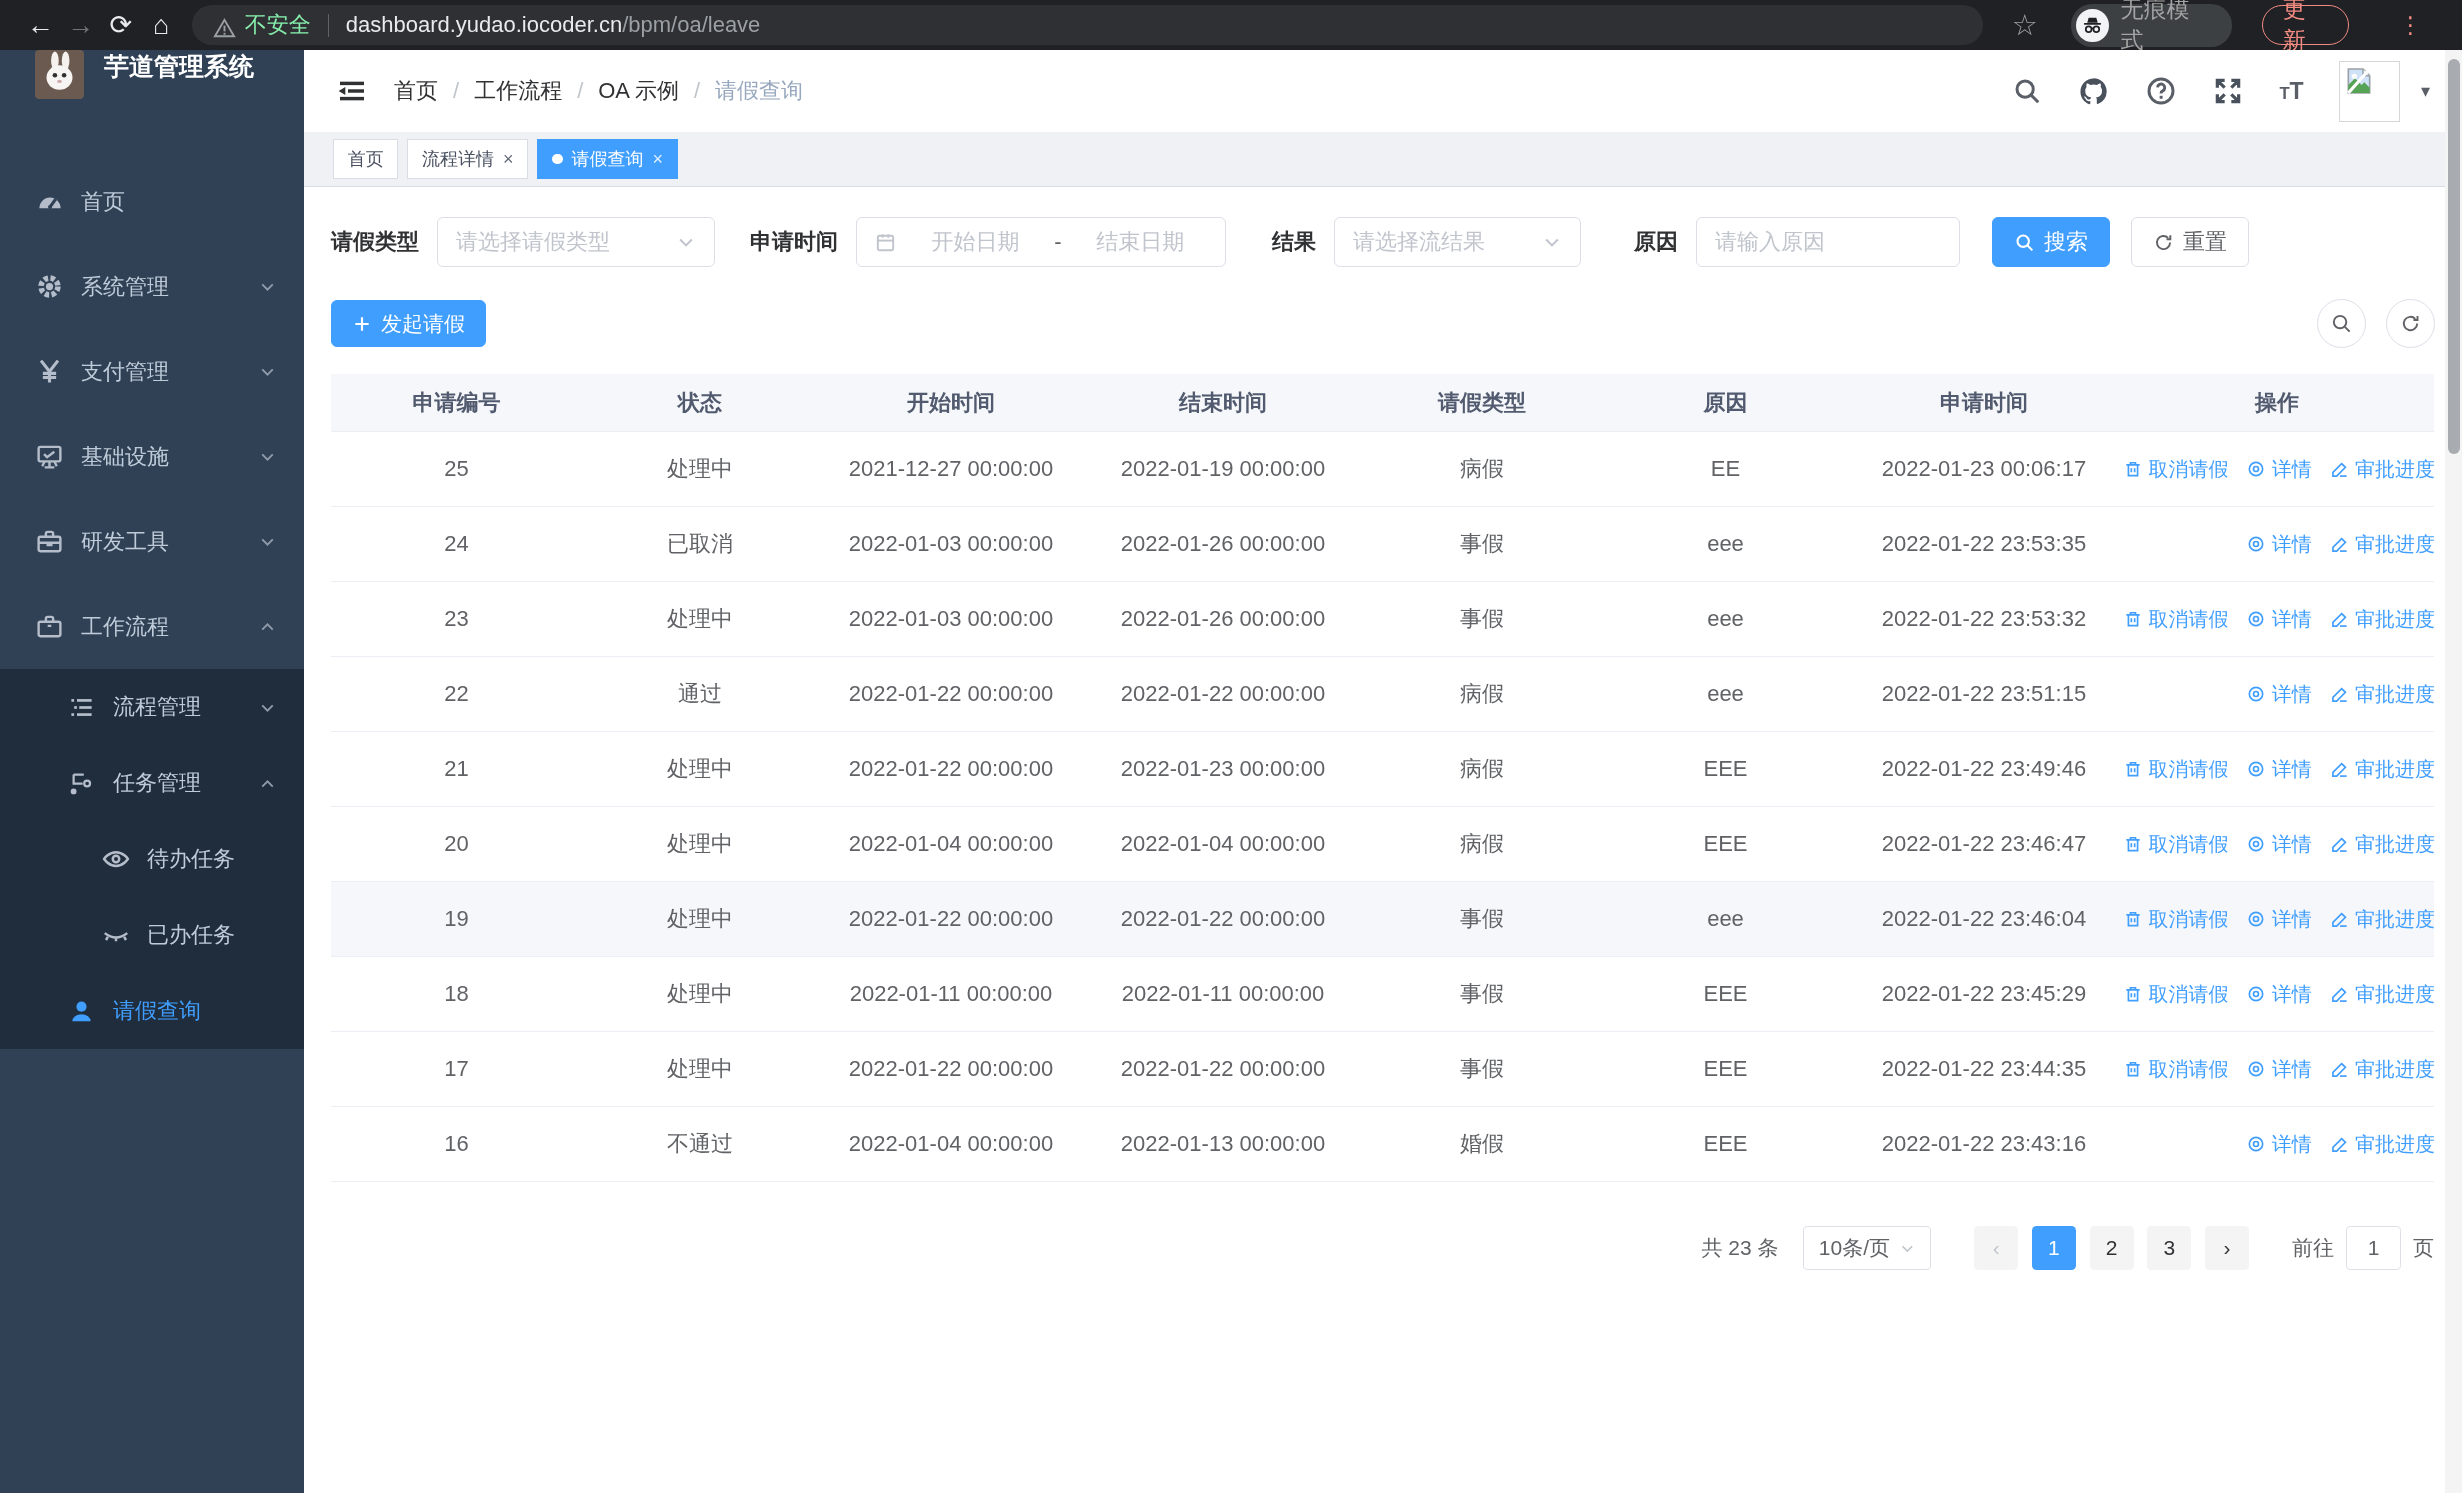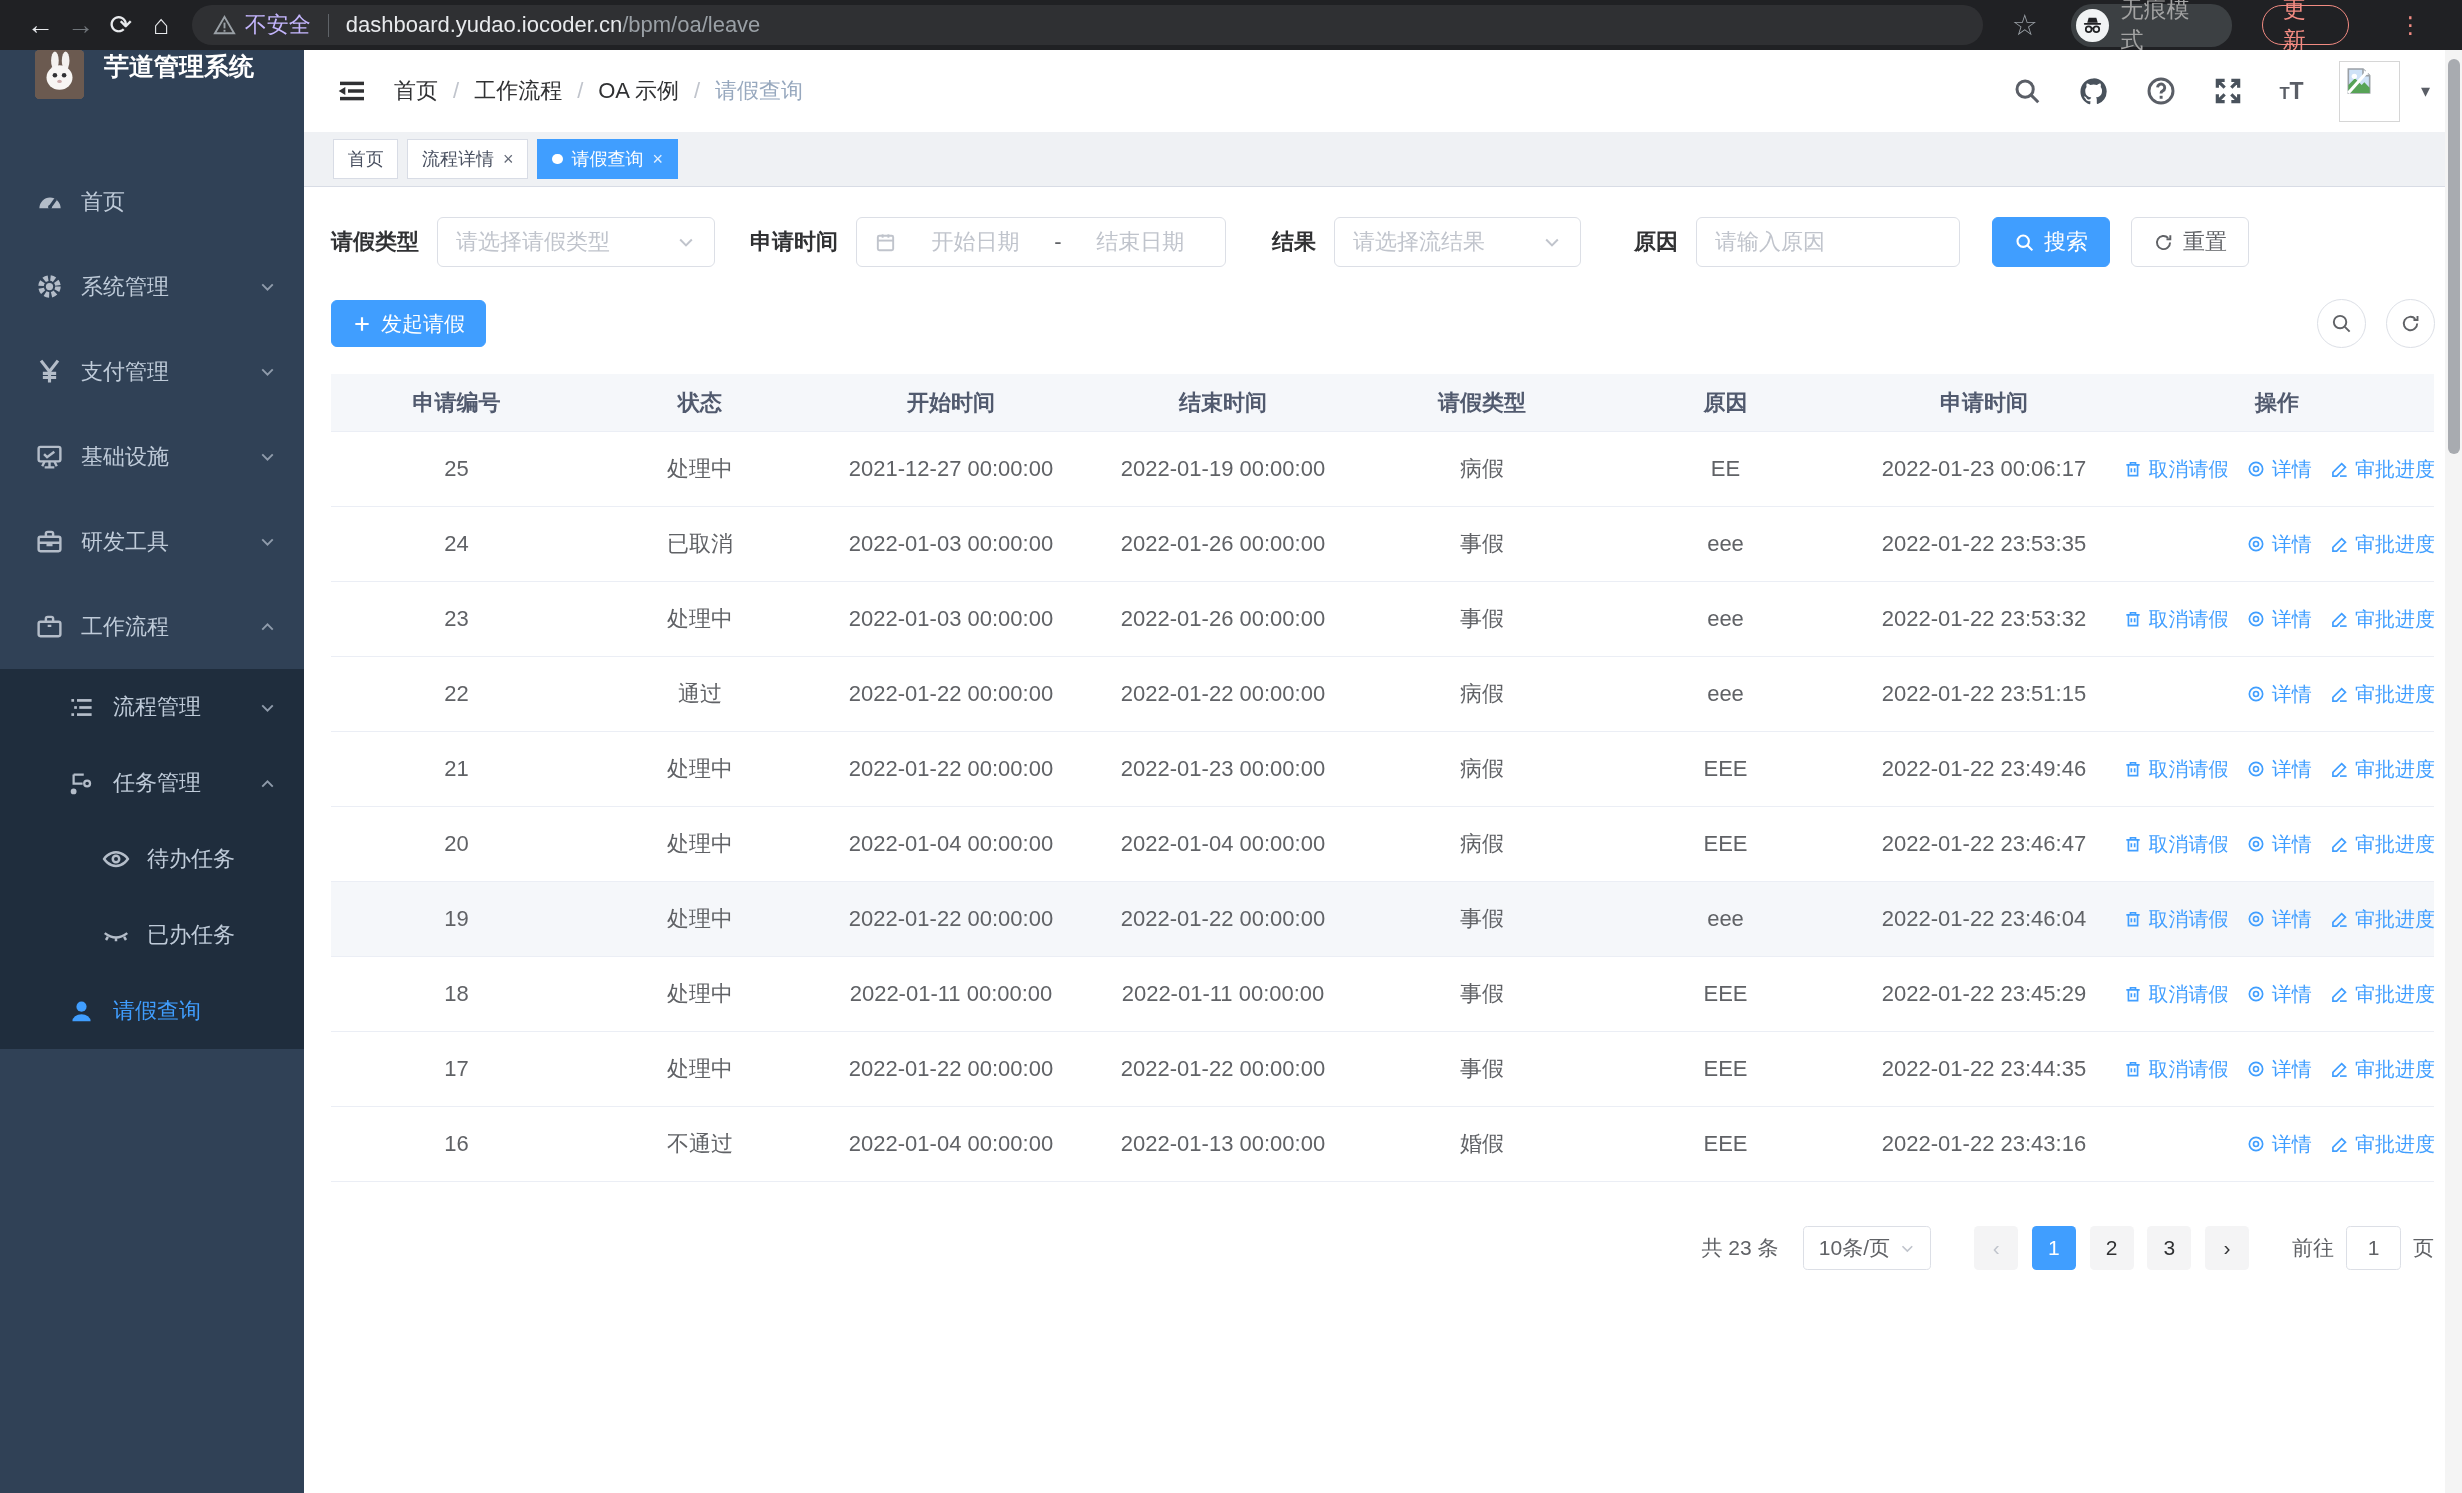--- a/index.html
+++ b/index.html
@@ -8,21 +8,21 @@
   .svgi { display:inline-flex; align-items:center; justify-content:center; line-height:0; }
   .svgi svg { display:block; }
 
   
   .browser-bar { height:50px; background:#202124; display:flex; align-items:center;
     padding:0 20px; color:#e8eaed; }
   .nav-btn { font-size:27px; width:41px; text-align:center; color:#e8eaed; cursor:default; }
   .nav-btn.dim { color:#70757a; }
   .omnibox { width:1821px; height:40px; margin-left:10.6px; background:#2f3033;
     border-radius:20px; display:flex; align-items:center; padding:0 21px; font-size:22px; }
-  .omnibox .sec { color:#c4b5fd; display:flex; align-items:center; gap:9px; }
+  .omnibox .sec { color:#86efac; display:flex; align-items:flex-end; gap:9px; }
   .omni-div { width:1.5px; height:23px; background:#5f6368; margin:0 16.7px; }
   .host { color:#e8eaed; }
   .path { color:#9aa0a6; }
   .star { margin-left:29px; font-size:29px; color:#9aa0a6; }
   .incog { margin-left:33px; height:43px; background:#3c4043; border-radius:21px;
     display:flex; align-items:center; gap:12px; padding:0 21px 0 5.3px; font-size:23px; color:#a3a3a3; }
   .incog-circle { width:33px; height:33px; border-radius:50%; background:#f1f3f4;
     display:flex; align-items:center; justify-content:center; color:#202124; }
   .update { margin-left:30px; height:40px; border:1.5px solid #f28b82; color:#f28b82;
     border-radius:20px; padding:0 20px; font-size:23px; display:flex; align-items:center; gap:15px; }

